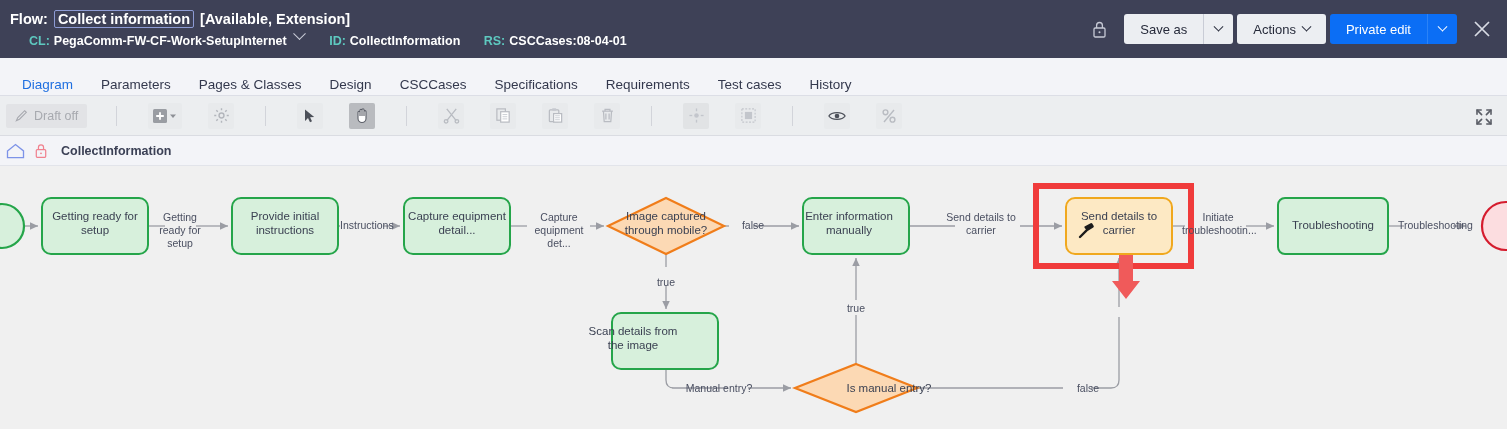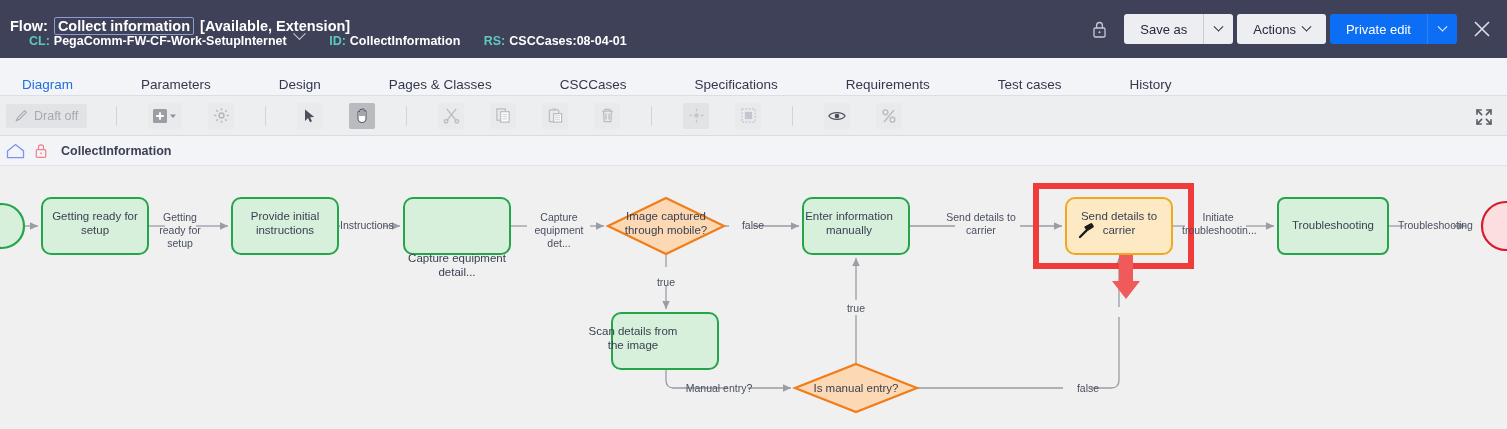--- a/index.html
+++ b/index.html
@@ -11,40 +11,40 @@
   }
   #app { position:relative; width:1507px; height:429px; }
 
   
   .topstrip { position:absolute; left:470px; top:0; width:1037px; height:5px; background:#1c1c24; }
 
   
   .header { position:absolute; left:0; top:0; width:1507px; height:58px; background:#3e4157; }
   .hdr-title { position:absolute; left:10px; top:10px; font-size:14.5px; font-weight:bold; color:#ffffff; white-space:nowrap; }
   .hdr-title .lbl { color:#ffffff; }
-  .hdr-name { display:inline-block; border:1px solid #8d9bd4; border-radius:2px; padding:0 3px; margin:7px 2px; }
+  .hdr-name { display:inline-block; border:1px solid #8d9bd4; border-radius:2px; padding:0 3px; margin:0 2px; }
   .hdr-sub { position:absolute; left:10px; top:34px; font-size:12.5px; font-weight:bold; color:#ffffff; white-space:nowrap;margin-left:19px; }
   .hdr-sub .k { color:#5ec9c0; margin-right:4px; }
   .hdr-sub .v { color:#ffffff; margin-right:20px; }
   .caretdown { display:inline-block; width:9px; height:9px; border-right:1.6px solid #c9ccd8; border-bottom:1.6px solid #c9ccd8; transform:rotate(45deg) translate(-2px,-2px); margin:0 6px 0 4px; }
 
   .hdr-actions { position:absolute; right:8px; top:14px; display:flex; align-items:center; gap:0; }
   .lock-ico { width:26px; height:30px; display:flex; align-items:center; justify-content:center; margin-right:12px; }
   .btn-group { display:flex; margin-right:4px; border-radius:3px; overflow:hidden; }
   .btn { background:#eceef2; color:#262a3a; font-size:13px; height:30px; padding:0 16px; display:flex; align-items:center; justify-content:center; border:none; cursor:pointer; font-family:"Liberation Sans",sans-serif; }
   .btn.split { padding:0 11px; border-left:1px solid #c9ccd6; }
   .btn.primary { background:#0b6ef5; color:#fff; font-weight:normal; }
   .btn.primary.split { border-left:1px solid #2b83f7; }
   .btn .chev { display:inline-block; width:7px; height:7px; border-right:1.7px solid currentColor; border-bottom:1.7px solid currentColor; transform:rotate(45deg) translate(-2px,-2px); }
   .btn .chevlbl { margin-left:7px; }
   .closex { width:34px; height:30px; display:flex; align-items:center; justify-content:center; cursor:pointer; margin-left:4px; }
 
   
   .tabbar { position:absolute; left:0; top:58px; width:1507px; height:38px; background:#f3f4f8; border-bottom:1px solid #dcdee6; }
-  .tabs { display:flex; align-items:flex-end; height:46px; padding-left:8px;gap:40px; }
+  .tabs { display:flex; align-items:flex-end; height:46px; padding-left:8px; }
   .tab { font-size:13.5px; color:#33384d; padding:0 14px; height:37px; line-height:36px; cursor:pointer; white-space:nowrap; }
   .tab.active { color:#1f6fe0; border-bottom:2px solid #1f6fe0; }
 
   
   .toolbar { position:absolute; left:0; top:96px; width:1507px; height:40px; background:#eceef0; border-bottom:1px solid #dadce2; display:flex; align-items:center; padding-left:6px;gap:22px; }
   .tb-draft { display:flex; align-items:center; gap:6px; background:#e2e3e6; color:#a7a9af; font-size:12.5px; height:24px; padding:0 9px; border-radius:2px; cursor:pointer; }
   .tb-sep { width:1px; height:20px; background:#d2d4da; margin:0 7px; }
   .tb-btn { width:26px; height:26px; display:flex; align-items:center; justify-content:center; margin:0 2px; background:#e8eaec; border-radius:2px; cursor:pointer; }
   .tb-btn.active { background:#b9bbbf; }
   .tb-btn.wide { width:34px; }
@@ -116,22 +116,22 @@
             <path d="M3 3 L17 17 M17 3 L3 17" stroke="#d8dbe4" stroke-width="1.7" fill="none"></path>
           </svg>
       </div>
     </div>
   </div>
 
   <div class="tabbar">
     <div class="tabs" id="tabs-host">
         <div class="tab active">Diagram</div>
         <div class="tab">Parameters</div>
+        <div class="tab">Pages &amp; Classes</div>
         <div class="tab">Design</div>
-        <div class="tab">Pages &amp; Classes</div>
         <div class="tab">CSCCases</div>
         <div class="tab">Specifications</div>
         <div class="tab">Requirements</div>
         <div class="tab">Test cases</div>
         <div class="tab">History</div>
       </div>
   </div>
 
   <div class="toolbar">
     <div class="tb-draft">
@@ -345,27 +345,27 @@
         <path d="M2 14 L9.6 6.4 M7.6 4.2 L13.2 1.2 L14.6 3.4 L9.8 6.6 Z" stroke="#1c1c1c" stroke-width="2.4" fill="#1c1c1c" stroke-linejoin="round" stroke-linecap="round"></path>
       </g>
 
       <g transform="translate(1126,88)">
         <path d="M-7 0 H7 V26 H14 L0 44 L-14 26 H-7 Z" fill="#f05a5a"></path>
       </g>
     </svg>
 
     <div class="nodelbl" style="left:46px; top:42px; width:98px;">Getting ready for setup</div>
     <div class="nodelbl" style="left:236px; top:42px; width:98px;">Provide initial instructions</div>
-    <div class="nodelbl" style="left:406px; top:42px; width:102px;margin-top:42px;">Capture equipment detail...</div>
+    <div class="nodelbl" style="left:406px; top:42px; width:102px;">Capture equipment detail...</div>
     <div class="nodelbl" style="left:608px; top:42px; width:116px;">Image captured through mobile?</div>
     <div class="nodelbl" style="left:805px; top:42px; width:88px;">Enter information manually</div>
     <div class="nodelbl" style="left:1070px; top:42px; width:98px;">Send details to carrier</div>
     <div class="nodelbl" style="left:1280px; top:51px; width:106px;">Troubleshooting</div>
     <div class="nodelbl" style="left:582px; top:157px; width:102px;">Scan details from the image</div>
-    <div class="nodelbl" style="left:795px; top:214px; width:122px;">Is manual entry?</div>
+    <div class="nodelbl" style="left:828px; top:214px; width:122px;">Is manual entry?</div>
 
     <div class="edgelbl" style="left:150px; top:44px; width:60px; white-space:normal;">Getting ready for setup</div>
     <div class="edgelbl" style="left:340px; top:52px;">Instructions</div>
     <div class="edgelbl" style="left:525px; top:44px; width:68px; white-space:normal;">Capture equipment det...</div>
     <div class="edgelbl" style="left:733px; top:52px; width:40px;">false</div>
     <div class="edgelbl" style="left:648px; top:109px; width:36px;">true</div>
     <div class="edgelbl" style="left:945px; top:44px; width:72px; white-space:normal;">Send details to carrier</div>
     <div class="edgelbl" style="left:1182px; top:44px; width:72px; white-space:normal;">Initiate troubleshootin...</div>
     <div class="edgelbl" style="left:1398px; top:52px;">Troubleshooting</div>
     <div class="edgelbl" style="left:683px; top:215px; width:72px;">Manual entry?</div>

